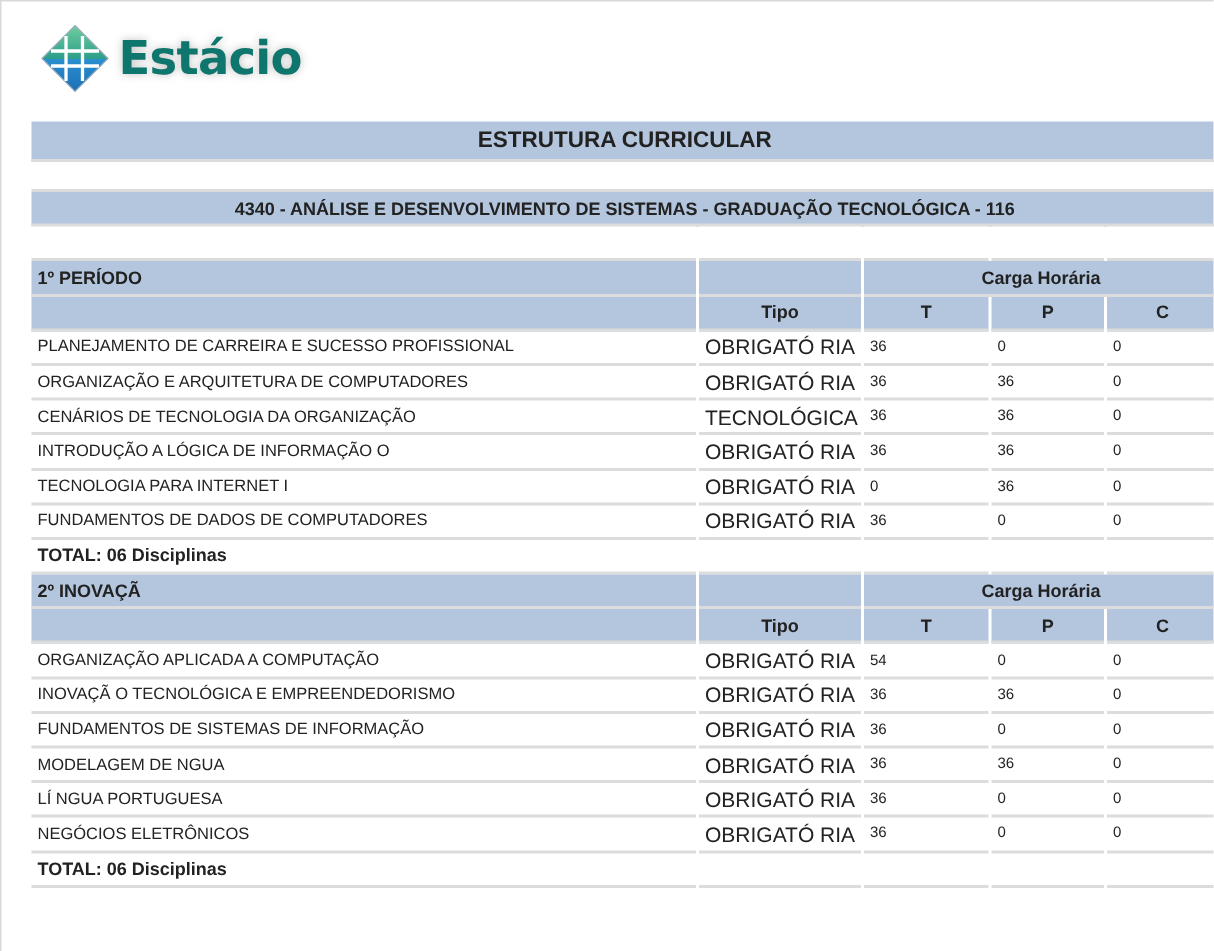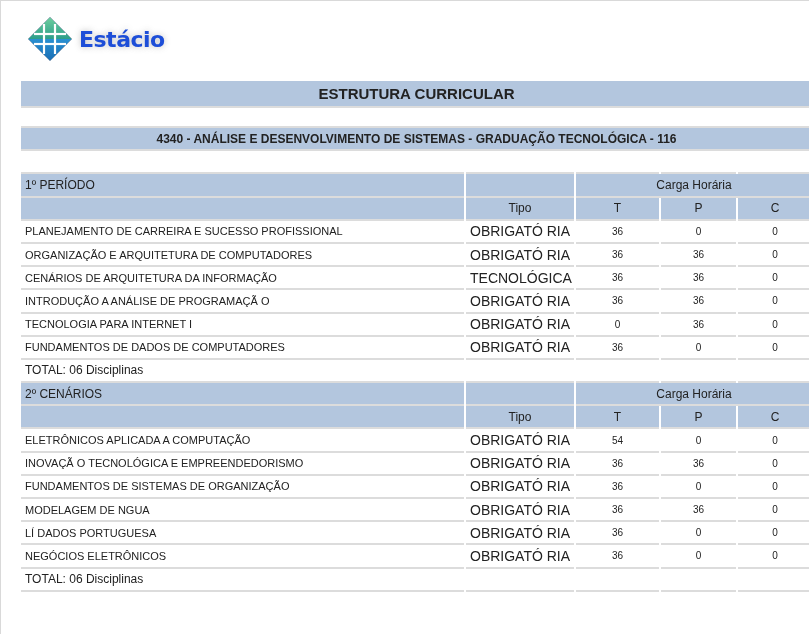--- a/index.html
+++ b/index.html
@@ -10,38 +10,38 @@
     box-sizing: border-box;
   }
   .logo {
     position: absolute; left: 26px; top: 10px; height: 56px;
     display: flex; align-items: center;
   }
   .logo-mark { width: 46px; height: 46px; position: relative; margin-right: 6px; }
   .logo-mark svg { width: 46px; height: 46px; }
   .logo-text {
     font-family: "DejaVu Sans", sans-serif; font-weight: bold;
-    font-size: 22px; color: #1d4ed8; letter-spacing: -0.5px;
+    font-size: 31px; color: #0f766e; letter-spacing: -0.5px;
     text-shadow: 0 0 6px rgba(120,120,120,0.45);
   }
   table.cur {
     position: absolute; left: 18px; top: 80px; width: 791px;
     border-collapse: separate; border-spacing: 2px 0;
     table-layout: fixed; font-size: 11px; color: #222;
   }
   table.cur td {
     padding: 0 4px; height: 23.2px; box-sizing: border-box;
     border-bottom: 2px solid #dcdcdc; white-space: nowrap; overflow: hidden;
   }
   .hdr { background: #b3c6de; }
   .title { font-weight: bold; font-size: 15px; text-align: center; height: 27px !important; }
   .course { font-weight: bold; font-size: 12px; text-align: center; }
-  .bold { font-weight: normal; font-size: 12px; }
+  .bold { font-weight: bold; font-size: 12px; }
   .center { text-align: center; }
-  .num { text-align: center; font-size: 10px; }
+  .num { text-align: left; font-size: 10px; }
   .tipo { font-size: 14px; }
   .blank { background: #ffffff; }
 </style>
 </head>
 <body>
 
 <div class="logo">
   <span class="logo-mark">
     <svg viewBox="0 0 46 46">
       <defs>
@@ -108,28 +108,28 @@
       <td class="num">0</td>
     </tr>
     <tr>
       <td>ORGANIZAÇÃO E ARQUITETURA DE COMPUTADORES</td>
       <td class="tipo">OBRIGATÓ RIA</td>
       <td class="num">36</td>
       <td class="num">36</td>
       <td class="num">0</td>
     </tr>
     <tr>
-      <td>CENÁRIOS DE ARQUITETURA DA INFORMAÇÃO</td>
+      <td>CENÁRIOS DE TECNOLOGIA DA ORGANIZAÇÃO</td>
       <td class="tipo">TECNOLÓGICA</td>
       <td class="num">36</td>
       <td class="num">36</td>
       <td class="num">0</td>
     </tr>
     <tr>
-      <td>INTRODUÇÃO A ANÁLISE DE PROGRAMAÇÃ O</td>
+      <td>INTRODUÇÃO A LÓGICA DE INFORMAÇÃO O</td>
       <td class="tipo">OBRIGATÓ RIA</td>
       <td class="num">36</td>
       <td class="num">36</td>
       <td class="num">0</td>
     </tr>
     <tr>
       <td>TECNOLOGIA PARA INTERNET I</td>
       <td class="tipo">OBRIGATÓ RIA</td>
       <td class="num">0</td>
       <td class="num">36</td>
@@ -144,61 +144,61 @@
     </tr>
     <tr>
       <td class="bold">TOTAL: 06 Disciplinas</td>
       <td></td>
         <td></td>
         <td></td>
         <td></td>
     </tr>
 
     <tr>
-      <td class="hdr bold">2º CENÁRIOS</td>
+      <td class="hdr bold">2º INOVAÇÃ</td>
       <td class="hdr"></td>
       <td colspan="3" class="hdr bold center">Carga Horária</td>
     </tr>
     <tr>
       <td class="hdr"></td>
       <td class="hdr bold center">Tipo</td>
       <td class="hdr bold center">T</td>
       <td class="hdr bold center">P</td>
       <td class="hdr bold center">C</td>
     </tr>
     <tr>
-      <td>ELETRÔNICOS APLICADA A COMPUTAÇÃO</td>
+      <td>ORGANIZAÇÃO APLICADA A COMPUTAÇÃO</td>
       <td class="tipo">OBRIGATÓ RIA</td>
       <td class="num">54</td>
       <td class="num">0</td>
       <td class="num">0</td>
     </tr>
     <tr>
       <td>INOVAÇÃ O TECNOLÓGICA E EMPREENDEDORISMO</td>
       <td class="tipo">OBRIGATÓ RIA</td>
       <td class="num">36</td>
       <td class="num">36</td>
       <td class="num">0</td>
     </tr>
     <tr>
-      <td>FUNDAMENTOS DE SISTEMAS DE ORGANIZAÇÃO</td>
+      <td>FUNDAMENTOS DE SISTEMAS DE INFORMAÇÃO</td>
       <td class="tipo">OBRIGATÓ RIA</td>
       <td class="num">36</td>
       <td class="num">0</td>
       <td class="num">0</td>
     </tr>
     <tr>
       <td>MODELAGEM DE NGUA</td>
       <td class="tipo">OBRIGATÓ RIA</td>
       <td class="num">36</td>
       <td class="num">36</td>
       <td class="num">0</td>
     </tr>
     <tr>
-      <td>LÍ DADOS PORTUGUESA</td>
+      <td>LÍ NGUA PORTUGUESA</td>
       <td class="tipo">OBRIGATÓ RIA</td>
       <td class="num">36</td>
       <td class="num">0</td>
       <td class="num">0</td>
     </tr>
     <tr>
       <td>NEGÓCIOS ELETRÔNICOS</td>
       <td class="tipo">OBRIGATÓ RIA</td>
       <td class="num">36</td>
       <td class="num">0</td>

